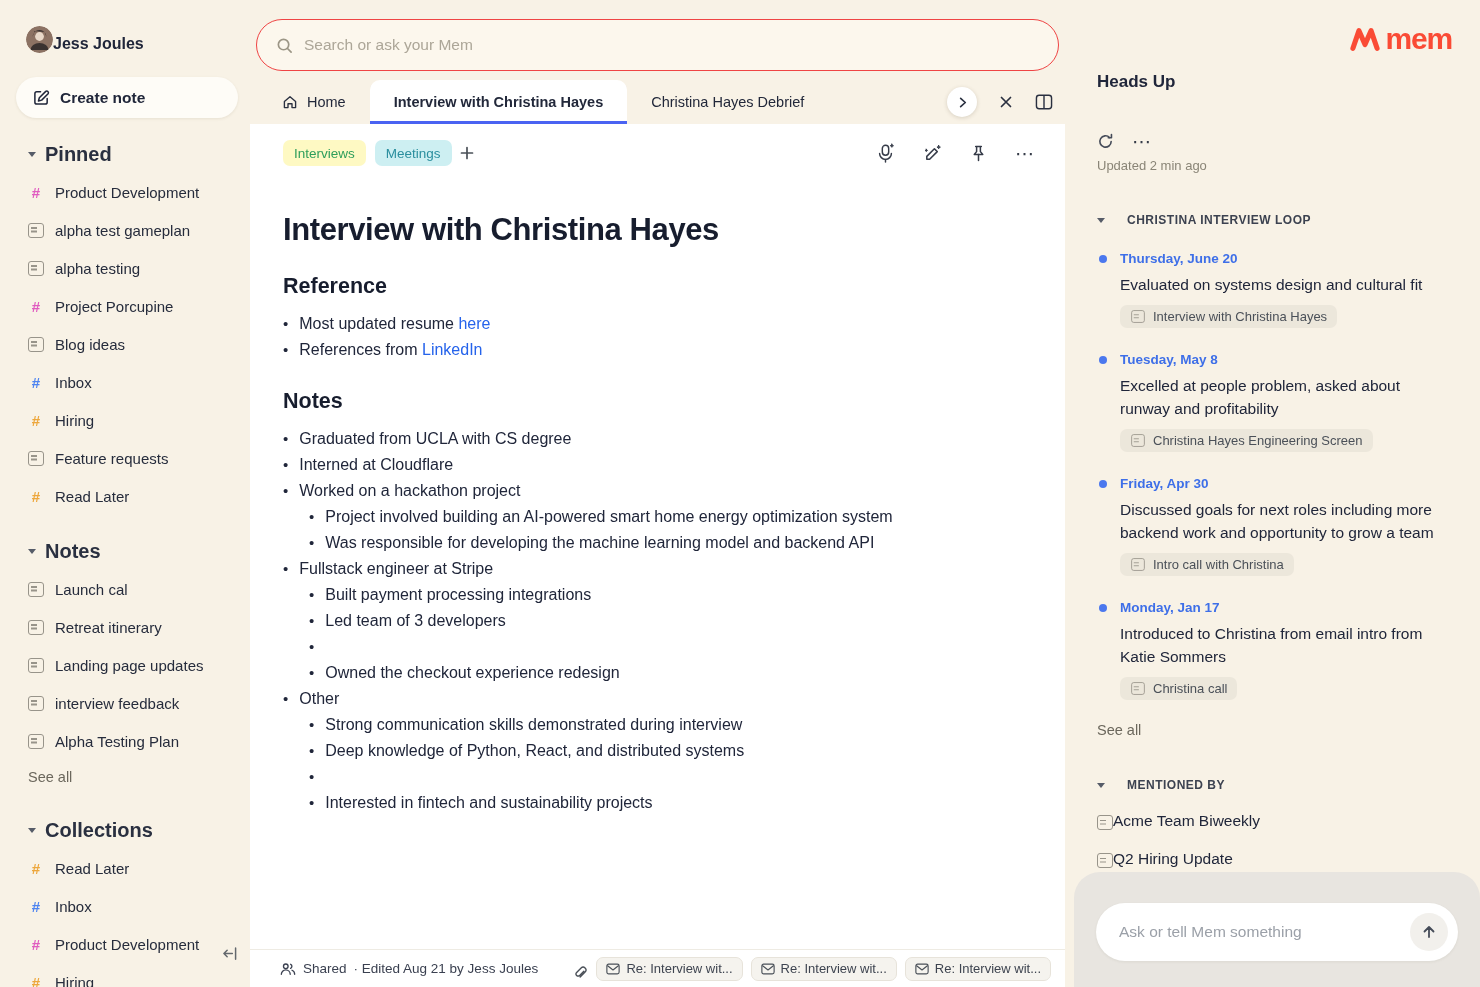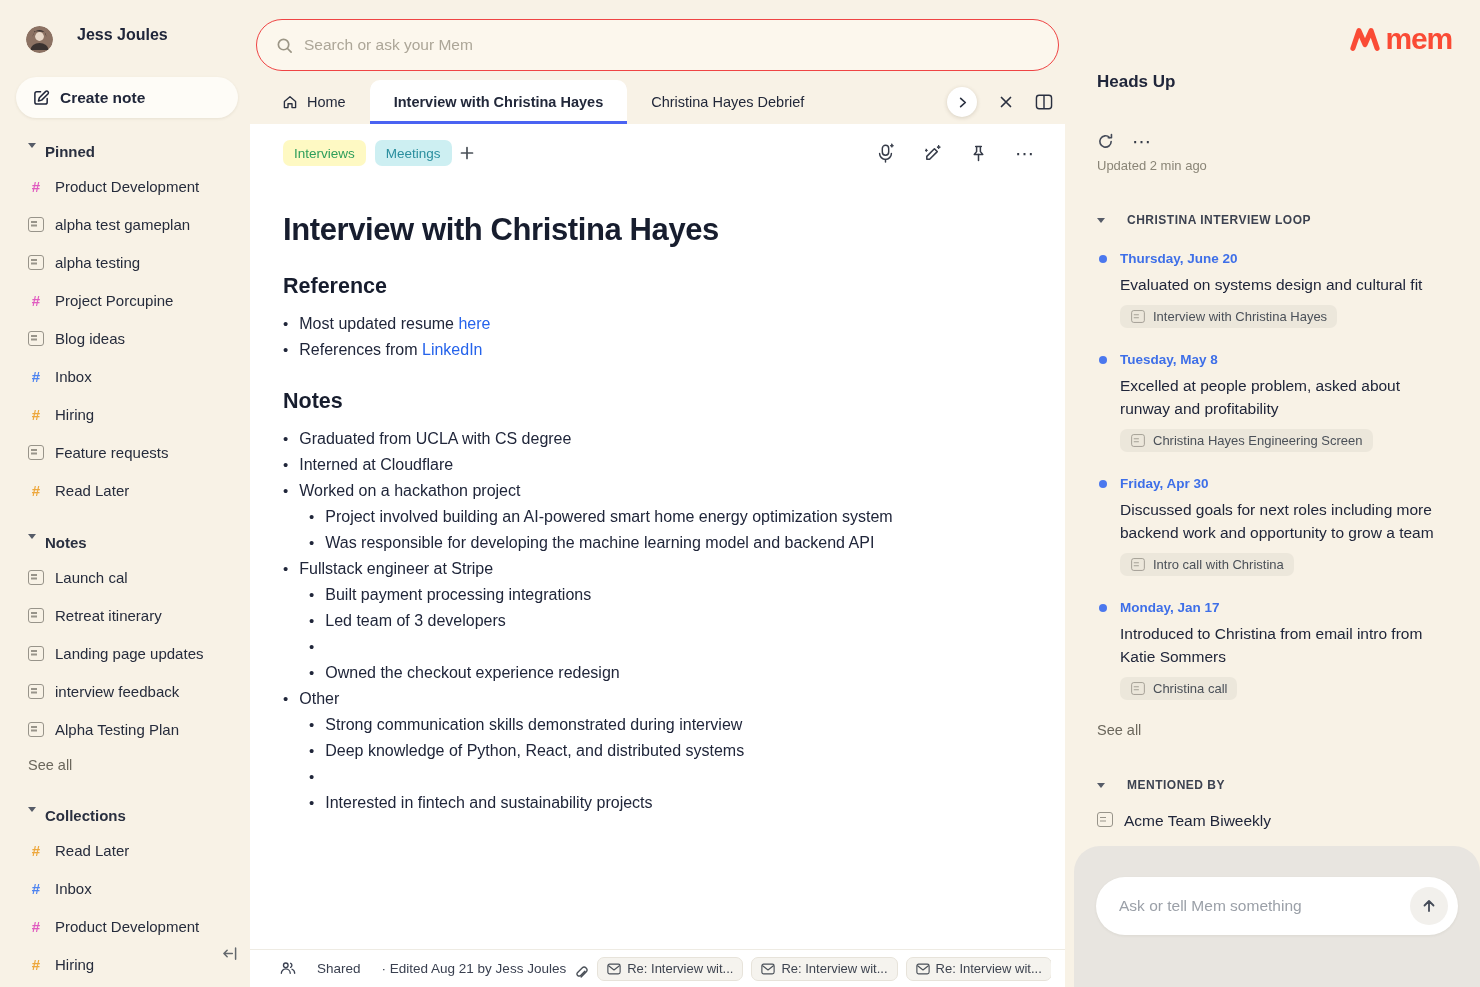--- a/index.html
+++ b/index.html
@@ -2,28 +2,28 @@
 <html><head>
 <meta charset="utf-8">
 <style>
   *{box-sizing:border-box;margin:0;padding:0}
   html,body{width:1480px;height:987px}
   body{font-family:"Liberation Sans",sans-serif;background:#F8F2E6;color:#20263A;overflow:hidden}
   .app{position:relative;width:1480px;height:987px;display:flex;overflow:hidden}
 
   
   .sidebar{flex:0 0 250px;position:relative;padding:26px 12px 0 16px;overflow:hidden}
-  .user-row{display:flex;align-items:flex-start;gap:24px;padding-left:10px;cursor:pointer}
+  .user-row{display:flex;align-items:flex-end;gap:0;padding-left:10px;cursor:pointer}
   .avatar{width:27px;height:27px;border-radius:50%;overflow:hidden;flex:0 0 27px}
   .user-name{font-weight:700;font-size:16px;color:#20263A}
   .create-note{margin-top:24px;width:100%;height:41px;border:none;border-radius:21px;background:#FEFCF7;
     box-shadow:0 1px 3px rgba(90,75,40,.10);display:flex;align-items:center;gap:10px;padding:0 17px;
     font-size:15.5px;font-weight:700;color:#20263A;font-family:inherit;cursor:pointer}
   .section{margin-top:18px}
-  .section-header{display:flex;align-items:flex-start;gap:9px;padding:7px 12px;font-size:15px;font-weight:600;color:#2A3040;cursor:pointer}
+  .section-header{display:flex;align-items:center;gap:9px;padding:7px 12px;font-size:20px;font-weight:600;color:#2A3040;cursor:pointer}
   .tri{width:0;height:0;border-left:4.5px solid transparent;border-right:4.5px solid transparent;border-top:5.5px solid #565C68}
   .item{display:flex;align-items:center;gap:11px;height:38px;padding:0 12px;border-radius:10px;font-size:15px;color:#262C3C;cursor:pointer;white-space:nowrap}
   .item-icon{flex:0 0 16px;display:flex;align-items:center;justify-content:center}
   [data-icon="hash-icon"]::before{content:"#";font-weight:700;font-size:15px}
   [data-color="pink"]{color:#E05CC0}
   [data-color="blue"]{color:#4E84F0}
   [data-color="yellow"]{color:#EDA73C}
   [data-color="gray"]{color:#98948A}
   [data-icon="doc-icon"]{width:12px;height:15px;border:1.6px solid currentColor;border-radius:3px;position:relative}
   [data-icon="doc-icon"]::before{content:"";position:absolute;left:2px;top:3.5px;width:5.5px;height:1.6px;background:currentColor;box-shadow:0 3.5px 0 currentColor}
@@ -56,21 +56,21 @@
   .doc-area{flex:1;overflow:hidden;padding:4px 60px 0 33px}
   .note-title{font-size:31px;font-weight:700;letter-spacing:-.4px;color:#171D2E;margin-top:26px}
   .sec-title{font-size:21.5px;font-weight:700;color:#171D2E;margin-top:26px;margin-bottom:12px}
   .bullet{display:flex;gap:11px;line-height:26px;font-size:16px;color:#20263A}
   .bullet[data-level="2"]{margin-left:26px}
   .bdot{flex:0 0 auto}
   .bdot::before{content:"•";font-size:15px}
   .bullet a{color:#2563EB;text-decoration:none;cursor:pointer}
 
   .note-footer{flex:0 0 38px;border-top:1px solid #EEEBE3;display:flex;align-items:center;gap:7px;padding:0 14px 0 30px;font-size:13.5px;color:#3A4050}
-  .foot-left{display:flex;gap:21px;white-space:nowrap}
+  .foot-left{display:flex;align-items:center;gap:7px;white-space:nowrap}
   .chiprow{margin-left:auto;display:flex;gap:8px;align-items:flex-end;overflow:hidden}
   .chip{height:24px;display:flex;align-items:center;gap:6px;padding:0 9px;background:#F5F3EE;border:1px solid #E7E3DA;border-radius:7px;font-size:13px;color:#3E4450;cursor:pointer;white-space:nowrap}
 
   
   .right{flex:1;position:relative;padding-left:32px;display:flex;flex-direction:column;overflow:hidden}
   .logo-row{flex:0 0 62px;display:flex;align-items:center;justify-content:flex-end;padding:16px 28px 0 0}
   .logo{display:flex;align-items:center;gap:5px;cursor:default}
   .logo-text{font-size:30px;font-weight:700;letter-spacing:-1.2px;color:#FA4B35}
   .hu-title{font-size:17px;font-weight:700;color:#20263A;margin-top:10px}
   .card{margin-top:36px;padding-right:26px}
@@ -79,23 +79,23 @@
   .card-icons{display:flex;gap:18px;margin-top:4px;flex:0 0 auto}
   .updated{font-size:13px;color:#8A8577;margin-top:7px}
   .hu-sec-head{display:flex;align-items:center;gap:22px;margin-top:40px;font-size:12px;font-weight:700;letter-spacing:.5px;color:#3C4250;cursor:pointer}
   .entry{margin-top:24px;padding-left:23px;position:relative}
   .entry-dot{position:absolute;left:2px;top:4px;width:8px;height:8px;border-radius:50%;background:#4B78EE}
   .entry-date{font-size:13.5px;font-weight:700;color:#3E6FE8}
   .entry-text{margin-top:7px;font-size:15.5px;line-height:23px;color:#20263A}
   .note-chip{display:inline-flex;align-items:center;gap:7px;margin-top:9px;background:#ECE7DB;border-radius:7px;padding:4px 10px;font-size:13px;color:#4A5058;cursor:pointer;max-width:100%}
   .note-chip .chip-label{white-space:nowrap;overflow:hidden;text-overflow:ellipsis}
   .hu-seeall{margin-top:22px;font-size:14.5px;color:#6B675C;cursor:pointer}
-  .mention{display:flex;align-items:flex-start;gap:11px;margin-top:20px;font-size:15.5px;color:#20263A;cursor:pointer}
-
-  .ask-panel{position:absolute;right:0;bottom:0;width:406px;height:141px;background:#E8E5E0;border-radius:26px 26px 0 0;z-index:5;padding:31px 22px 0 22px}
+  .mention{display:flex;align-items:flex-end;margin-top:20px;font-size:15.5px;color:#20263A;cursor:pointer}
+
+  .ask-panel{position:absolute;right:0;bottom:0;width:406px;height:115px;background:#E8E5E0;border-radius:26px 26px 0 0;z-index:5;padding:31px 22px 0 22px}
   .ask-input{height:58px;border-radius:29px;background:#fff;display:flex;align-items:center;padding:0 10px 0 23px;box-shadow:0 1px 3px rgba(60,50,30,.07)}
   .ask-input input{flex:1;border:none;outline:none;font-size:15.5px;font-family:inherit;color:#20263A;background:transparent}
   .ask-input input::placeholder{color:#9BA0A8}
   .send-btn{width:38px;height:38px;border-radius:50%;background:#F2F0EC;display:flex;align-items:center;justify-content:center;cursor:pointer;border:none}
 </style>
 </head>
 <body>
 
 <div class="app">
 

